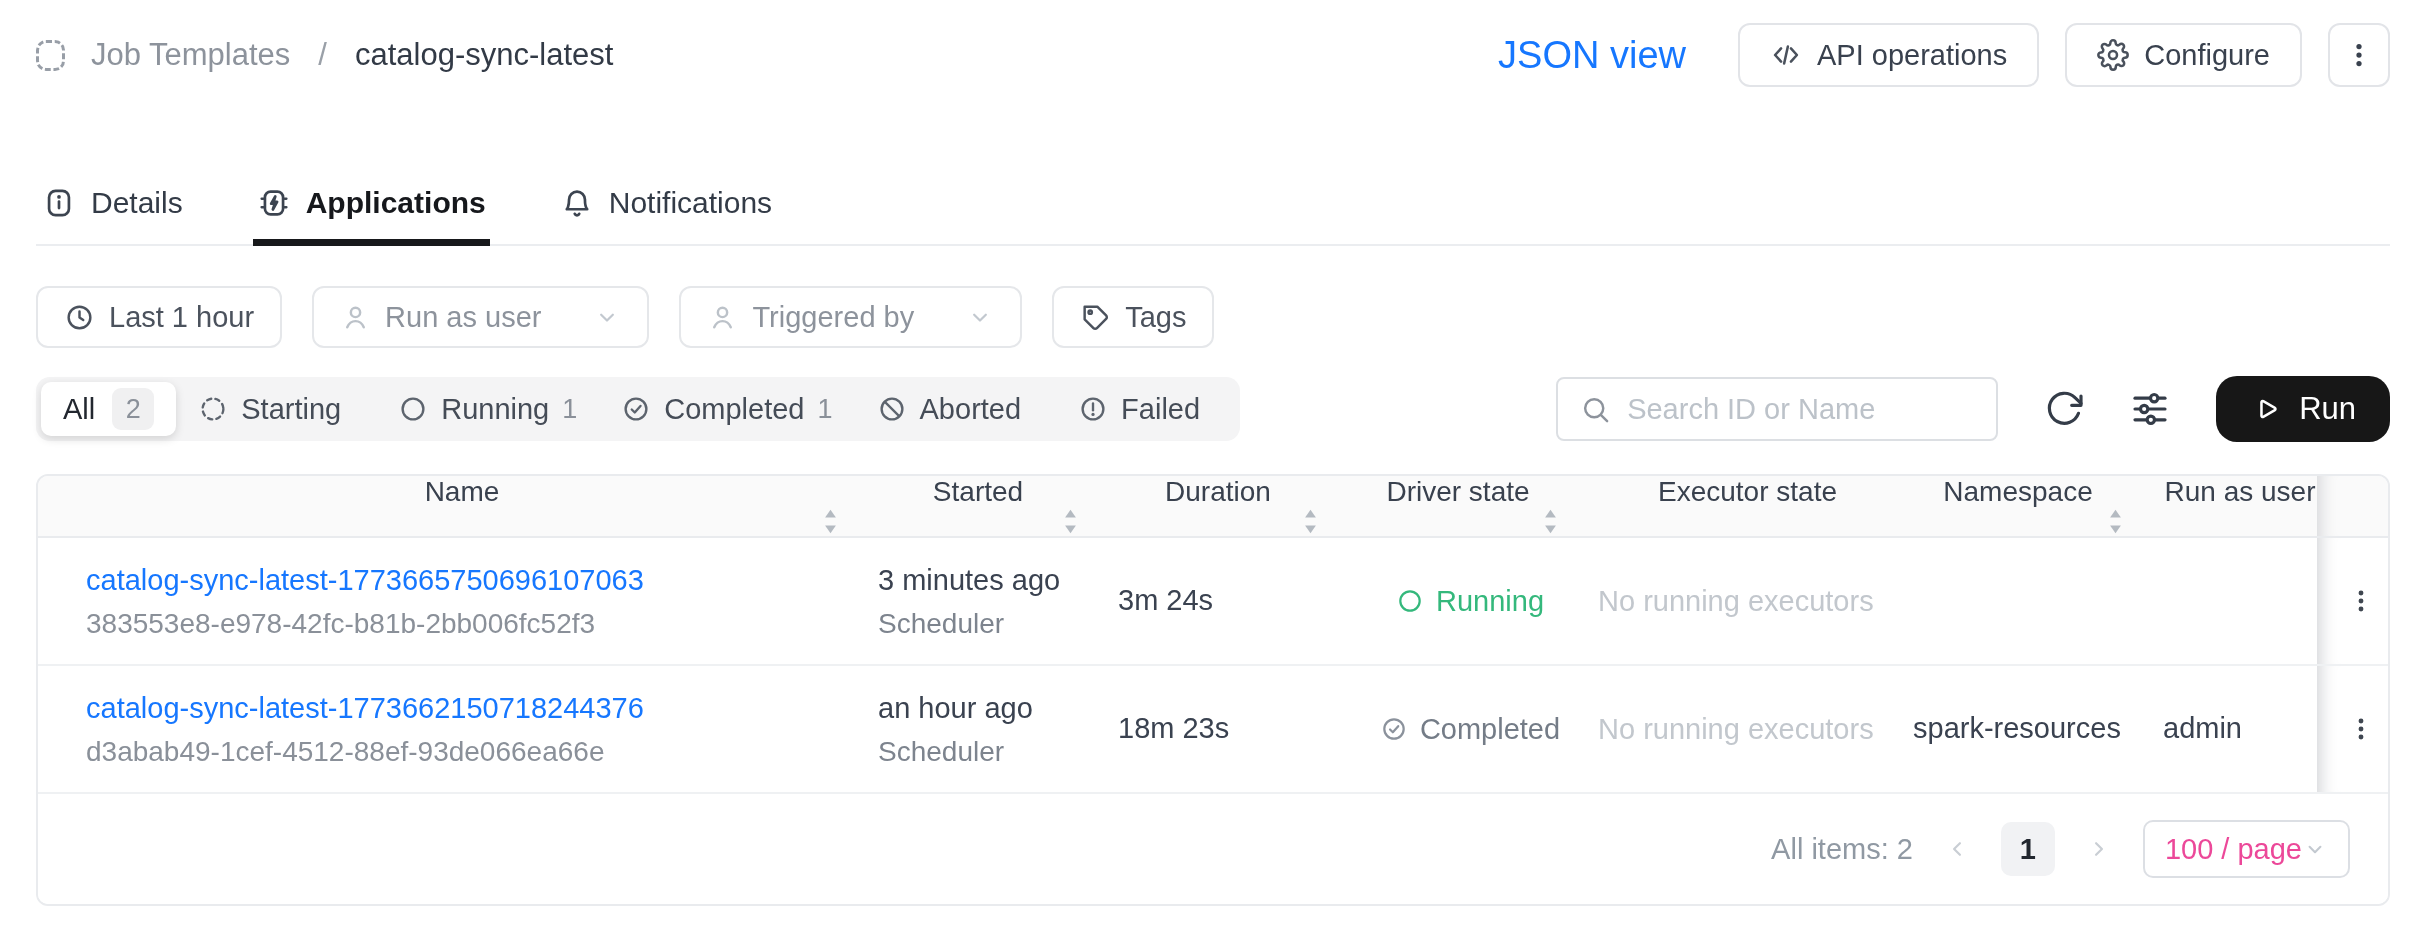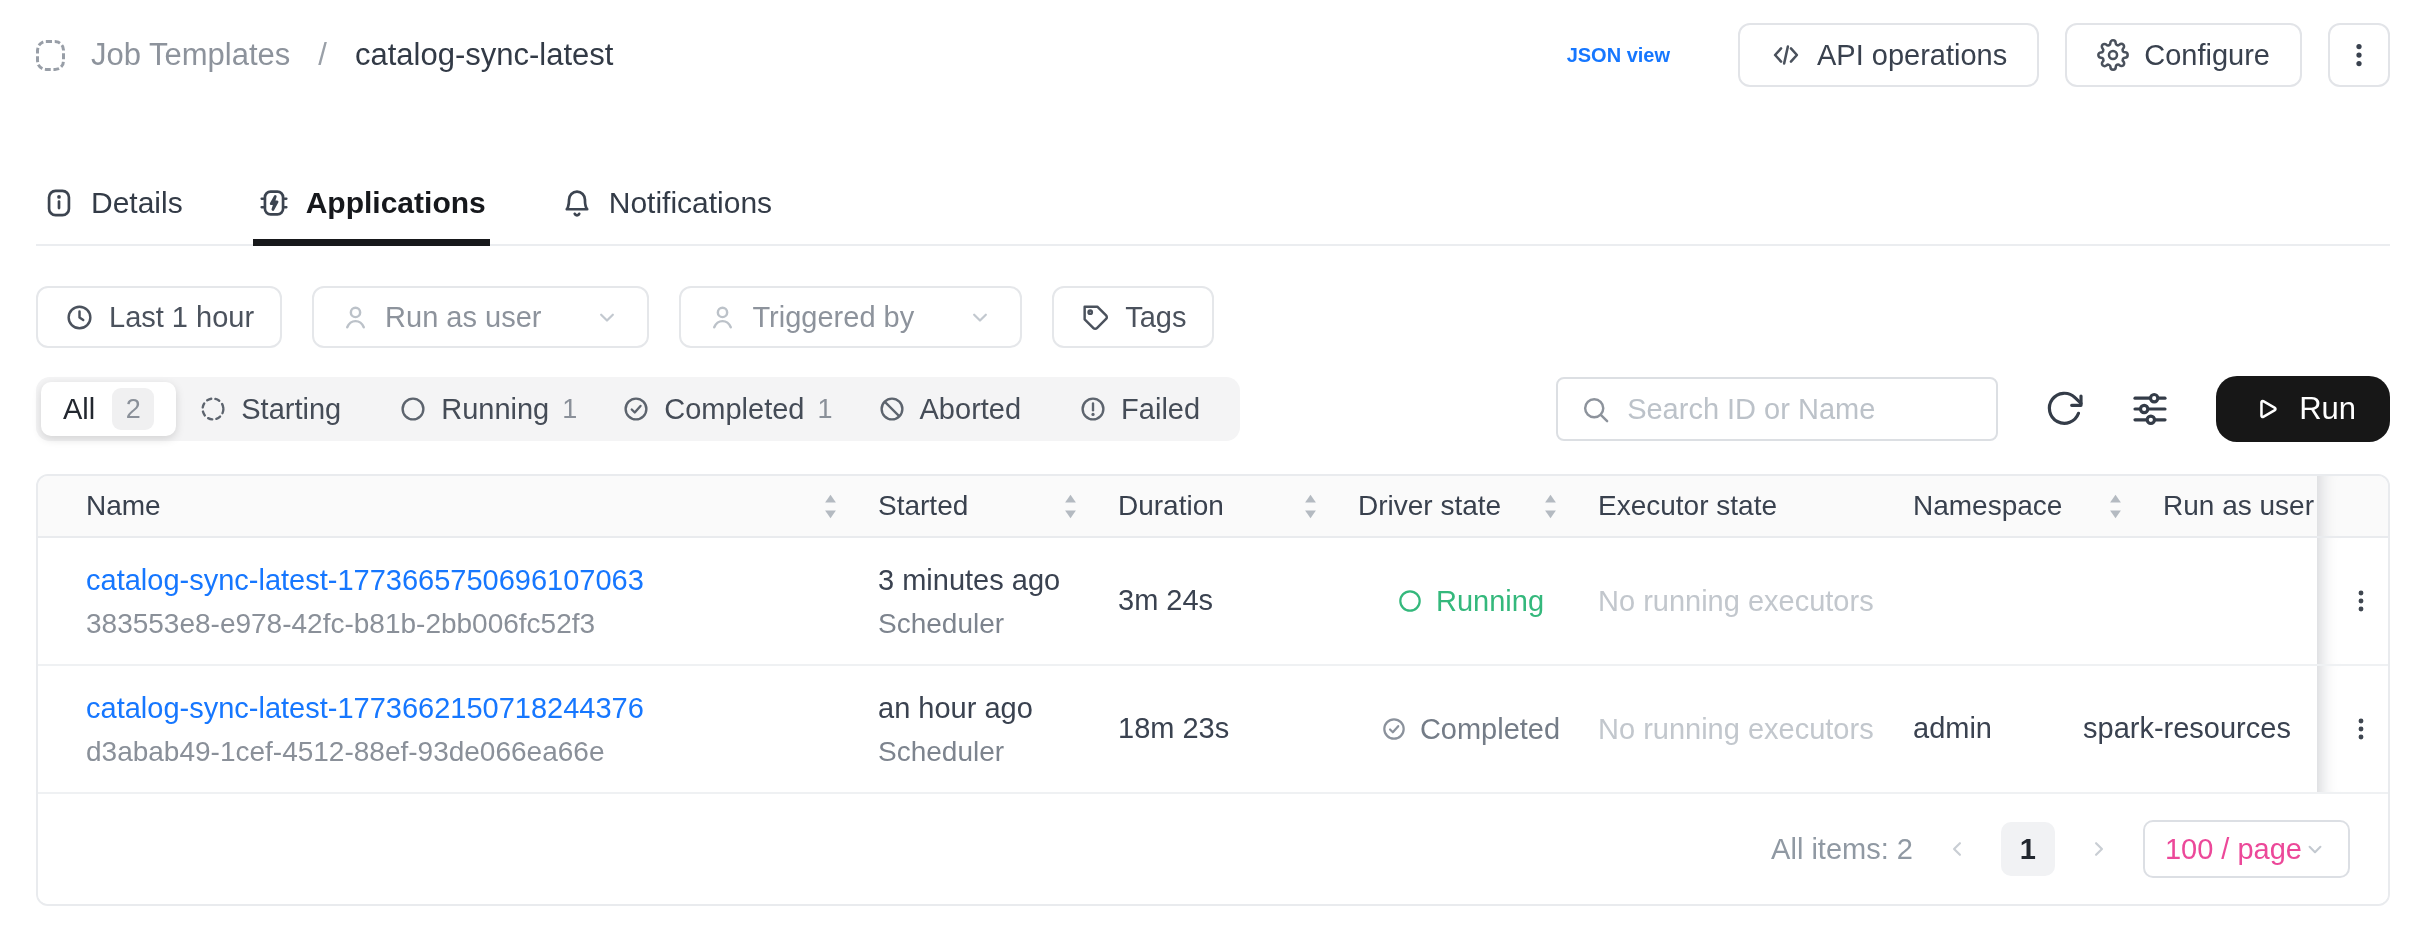--- a/index.html
+++ b/index.html
@@ -10,21 +10,21 @@
   .stroke-ic { fill: none; stroke: currentColor; stroke-width: 1.9; stroke-linecap: round; stroke-linejoin: round; }
 
   
   .top-bar { margin-top: 20px; height: 70px; display: flex; align-items: center; justify-content: space-between; }
   .breadcrumb { display: flex; align-items: center; gap: 26px; font-size: 31px; }
   .bc-template-icon { width: 29px; height: 31px; border: 3px dashed #989ea7; border-radius: 10px; }
   .bc-parent { color: #8d939c; }
   .bc-sep { color: #9aa0a8; padding: 0 2px; }
   .bc-current { color: #323a46; }
   .top-actions { display: flex; align-items: center; gap: 26px; }
-  .link-blue { color: #1677ff; font-size: 20px; font-weight: 700; margin-right: 42px; cursor: pointer; }
+  .link-blue { color: #1677ff; font-size: 38px; font-weight: 400; margin-right: 26px; cursor: pointer; }
   .btn { display: inline-flex; align-items: center; gap: 15px; height: 64px; padding: 17px 30px;
          border: 2px solid #e2e4e8; border-radius: 12px; background: #fff; font-size: 29px; color: #39414e; cursor: pointer; }
   .btn .ic { color: #4a515c; }
   .btn-square { width: 62px; justify-content: center; padding: 0; color: #39414e; }
 
   
   .tabs { margin-top: 96px; display: flex; gap: 66px; border-bottom: 2px solid #ebedf0; padding-left: 2px; }
   .tab { display: flex; align-items: center; gap: 15px; padding: 0 4px 24px 4px; position: relative; font-size: 30px; color: #333b47; cursor: pointer; }
   .tab .ic { color: #3c4450; }
   .tab.active { font-weight: 700; color: #16181c; }
@@ -52,21 +52,21 @@
   .search-box input { border: none; outline: none; font-size: 29px; width: 100%; color: #3a4250; font-family: inherit; background: transparent; }
   .search-box input::placeholder { color: #bcc2c9; }
   .icon-btn { background: none; border: none; color: #343c48; cursor: pointer; padding: 0; }
   .run-btn { display: inline-flex; align-items: center; gap: 17px; height: 66px; padding: 0 34px; background: #171717; color: #fff;
              border: none; border-radius: 21px; font-size: 31px; font-weight: 500; cursor: pointer; font-family: inherit; }
 
   
   .table { margin-top: 32px; border: 2px solid #e9ebee; border-radius: 12px; overflow: hidden; }
   .tr { display: flex; align-items: stretch; }
   .thead { background: #fafafa; height: 62px; border-bottom: 2px solid #e9ebee; }
-  .th { display: flex; align-items: center; font-size: 28px; color: #39414e; padding-left: 16px; }
+  .th { display: flex; align-items: center; font-size: 28px; color: #39414e; padding-left: 16px; flex-direction: column; }
   .td { display: flex; flex-direction: column; justify-content: center; padding-left: 16px; }
   .col-name    { flex: 0 0 824px; padding-left: 48px; }
   .col-started { flex: 0 0 240px; }
   .col-duration{ flex: 0 0 240px; }
   .col-driver  { flex: 0 0 240px; }
   .col-executor{ flex: 0 0 315px; }
   .col-ns      { flex: 0 0 250px; }
   .col-user    { flex: 0 0 170px; }
   .col-actions { flex: 1 1 auto; }
   .th.sortable { padding-right: 24px; }
@@ -440,25 +440,25 @@
           <svg width="28" height="28" viewBox="0 0 24 24" class="stroke-ic">
               <circle cx="12" cy="12" r="8.3"></circle>
               <polyline points="8.6 12.4 11 14.8 15.6 9.6"></polyline>
             </svg>
         </span>
         <span class="state-label">Completed</span>
       </div>
       <div class="td col-executor">
         <span class="muted">No running executors</span>
       </div>
+      <div class="td col-ns">
+        <span class="cell-main">spark-resources</span>
+      </div>
       <div class="td col-user">
         <span class="cell-main">admin</span>
-      </div>
-      <div class="td col-ns">
-        <span class="cell-main">spark-resources</span>
       </div>
       <div class="td col-actions td-actions">
         <button class="kebab">
           <svg width="28" height="28" viewBox="0 0 24 24" fill="currentColor">
               <circle cx="12" cy="5.2" r="2.1"></circle>
               <circle cx="12" cy="12" r="2.1"></circle>
               <circle cx="12" cy="18.8" r="2.1"></circle>
             </svg>
         </button>
       </div>

